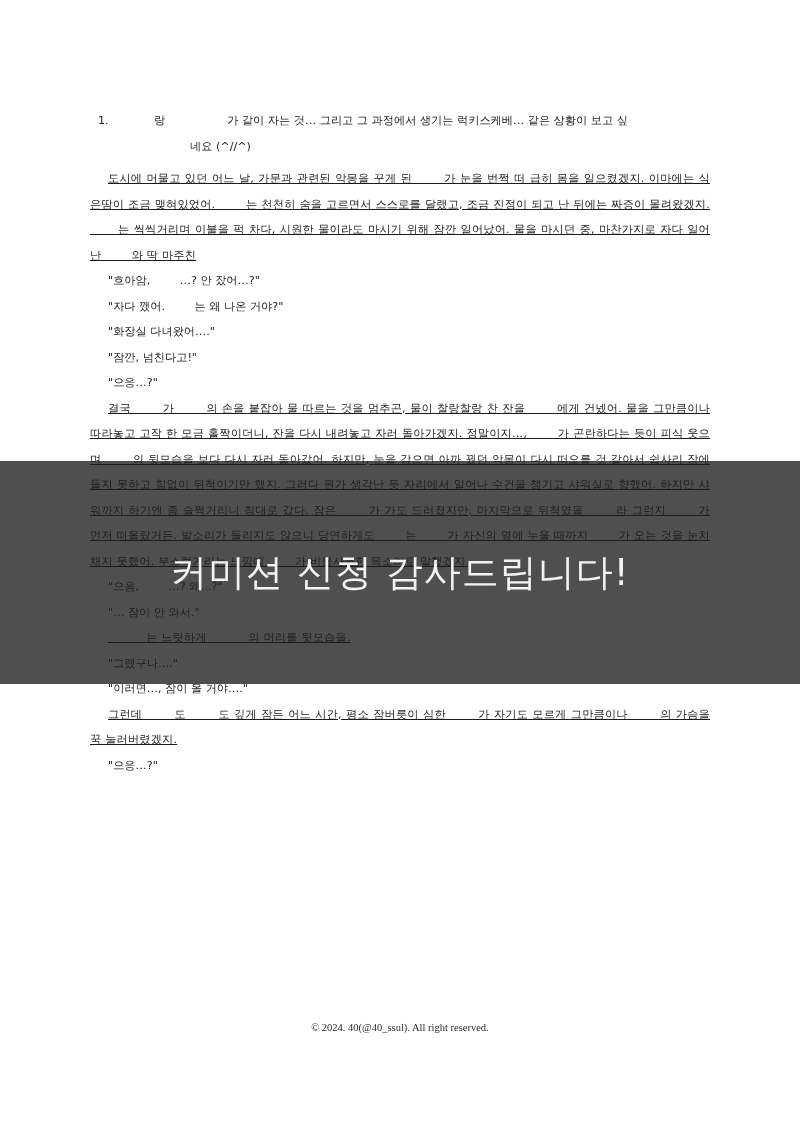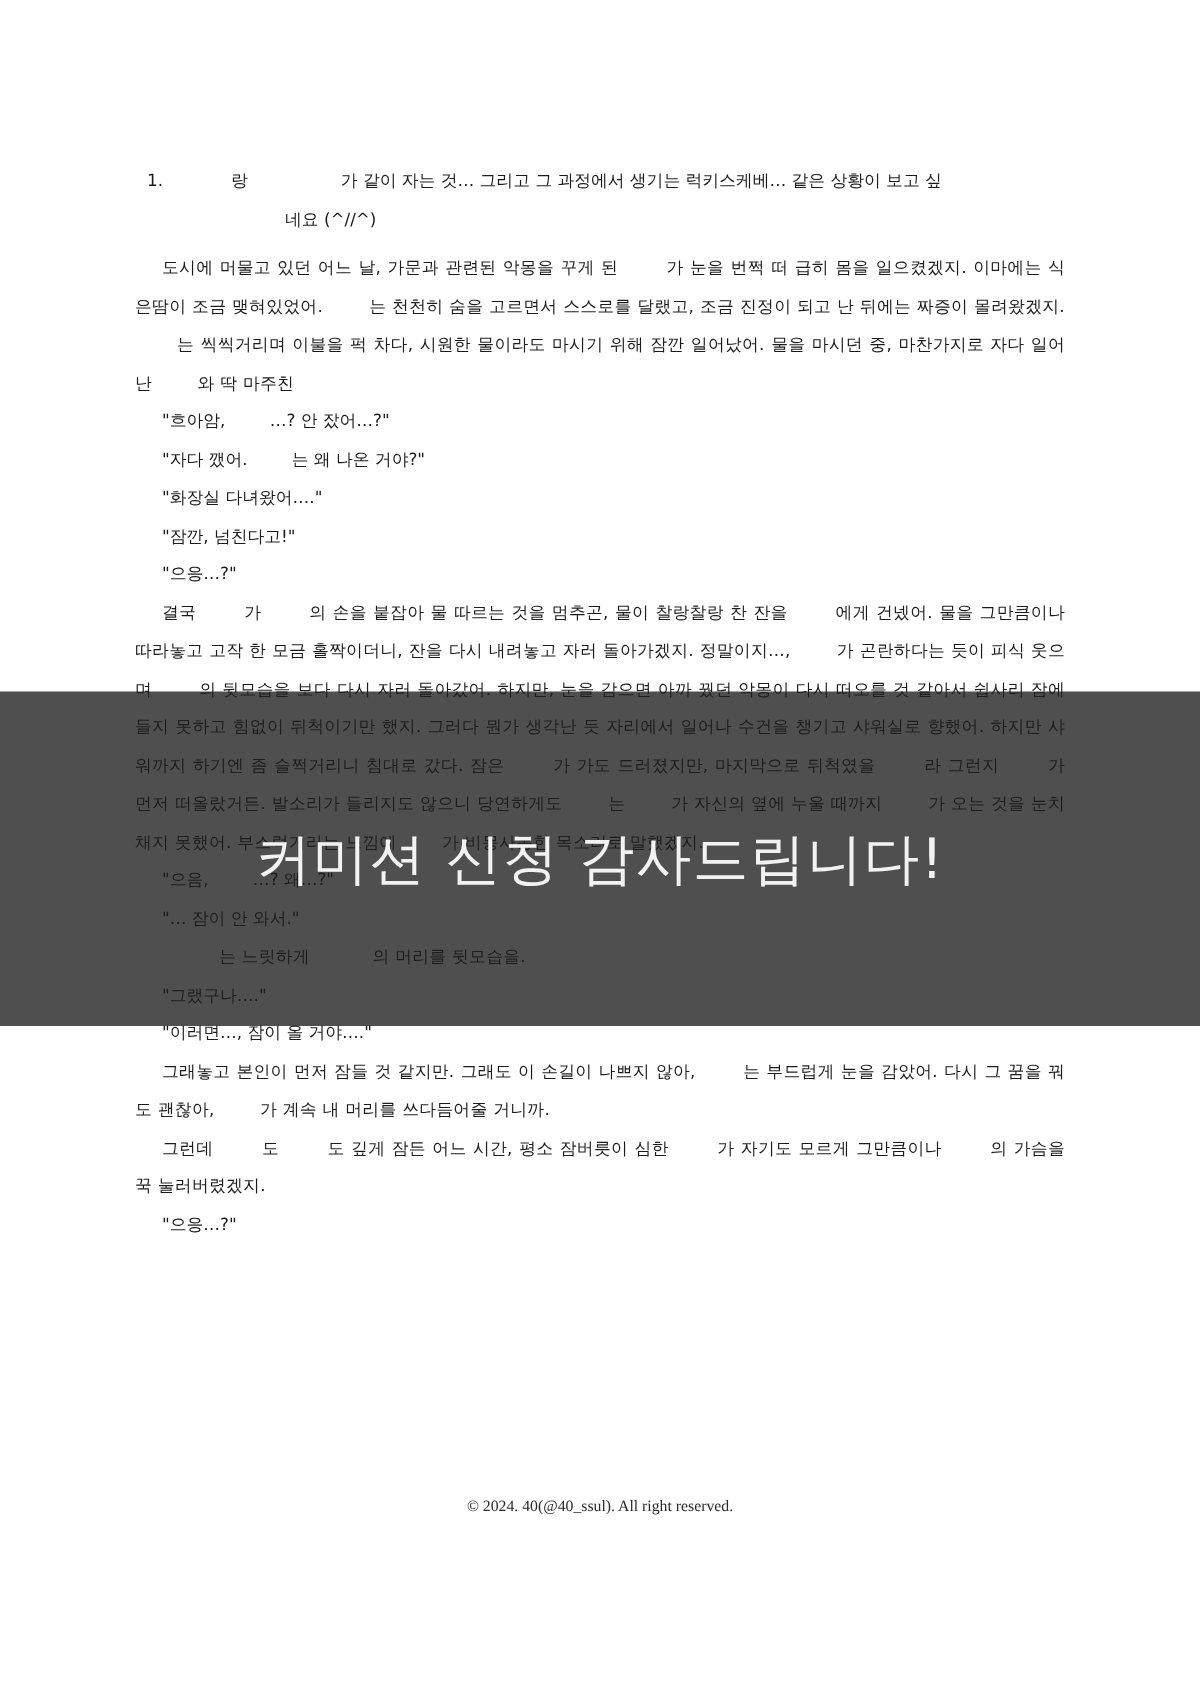--- a/index.html
+++ b/index.html
@@ -29,20 +29,21 @@
   .para {
     font-size: 11.2px;
     line-height: 25.5px;
     color: #1b1b1b;
     text-align: justify;
     margin: 0;
     letter-spacing: 0.2px;
   }
   .para.indent {
     text-indent: 18px;
+    text-decoration: underline;
   }
   .numbered {
     display: flex;
     align-items: flex-start;
     font-size: 11.2px;
     line-height: 25.5px;
     color: #1b1b1b;
   }
   .numbered .num {
     width: 18px;
@@ -68,21 +69,21 @@
     padding-left: 18px;
   }
   .gap-sm { height: 7px; }
   .blank { display: inline-block; }
   .b-s  { width: 38px; }
   .b-l  { width: 62px; }
   .footer {
     position: absolute;
     left: 0;
     right: 0;
-    bottom: 122px;
+    bottom: 99px;
     text-align: center;
     font-size: 10.5px;
     color: #2a2a2a;
     font-family: "Liberation Serif", serif;
   }
   
   #watermark-band {
     position: absolute;
     left: 0;
     top: 461px;
@@ -132,21 +133,20 @@
     <p class="para indent">결국 　　 가 　　 의 손을 붙잡아 물 따르는 것을 멈추곤, 물이 찰랑찰랑 찬 잔을 　　 에게 건넸어. 물을 그만큼이나 따라놓고 고작 한 모금 홀짝이더니, 잔을 다시 내려놓고 자러 돌아가겠지. 정말이지…, 　　 가 곤란하다는 듯이 피식 웃으며 　　 의 뒷모습을 보다 다시 자러 돌아갔어. 하지만, 눈을 감으면 아까 꿨던 악몽이 다시 떠오를 것 같아서 쉽사리 잠에 들지 못하고 힘없이 뒤척이기만 했지. 그러다 뭔가 생각난 듯 자리에서 일어나 수건을 챙기고 샤워실로 향했어. 하지만 샤워까지 하기엔 좀 슬쩍거리니 침대로 갔다. 잠은 　　 가 가도 드러졌지만, 마지막으로 뒤척였을 　　 라 그런지 　　 가 먼저 떠올랐거든. 발소리가 들리지도 않으니 당연하게도 　　 는 　　 가 자신의 옆에 누울 때까지 　　 가 오는 것을 눈치채지 못했어. 부스럭거리는 느낌에 　　 가 비몽사몽한 목소리로 말했겠지.</p>
 
     <p class="quote">"으음,  　　 …? 왜…?"</p>
     <p class="quote">"… 잠이 안 와서."</p>
 
     <p class="para indent">　　　 는 느릿하게 　　　 의 머리를 뒷모습을.</p>
 
     <p class="quote">"그랬구나…."</p>
     <p class="quote">"이러면…, 잠이 올 거야…."</p>
 
-    <p class="para indent">그래놓고 본인이 먼저 잠들 것 같지만. 그래도 이 손길이 나쁘지 않아, 　　 는 부드럽게 눈을 감았어. 다시 그 꿈을 꿔도 괜찮아, 　　 가 계속 내 머리를 쓰다듬어줄 거니까.</p>
     <p class="para indent">그런데 　　 도 　　 도 깊게 잠든 어느 시간, 평소 잠버릇이 심한 　　 가 자기도 모르게 그만큼이나 　　 의 가슴을 꾹 눌러버렸겠지.</p>
 
     <p class="quote">"으응…?"</p>
 
 
   </div>
 
   <div class="footer">© 2024. 40(@40_ssul). All right reserved.</div>
 
   <div id="watermark-band">

